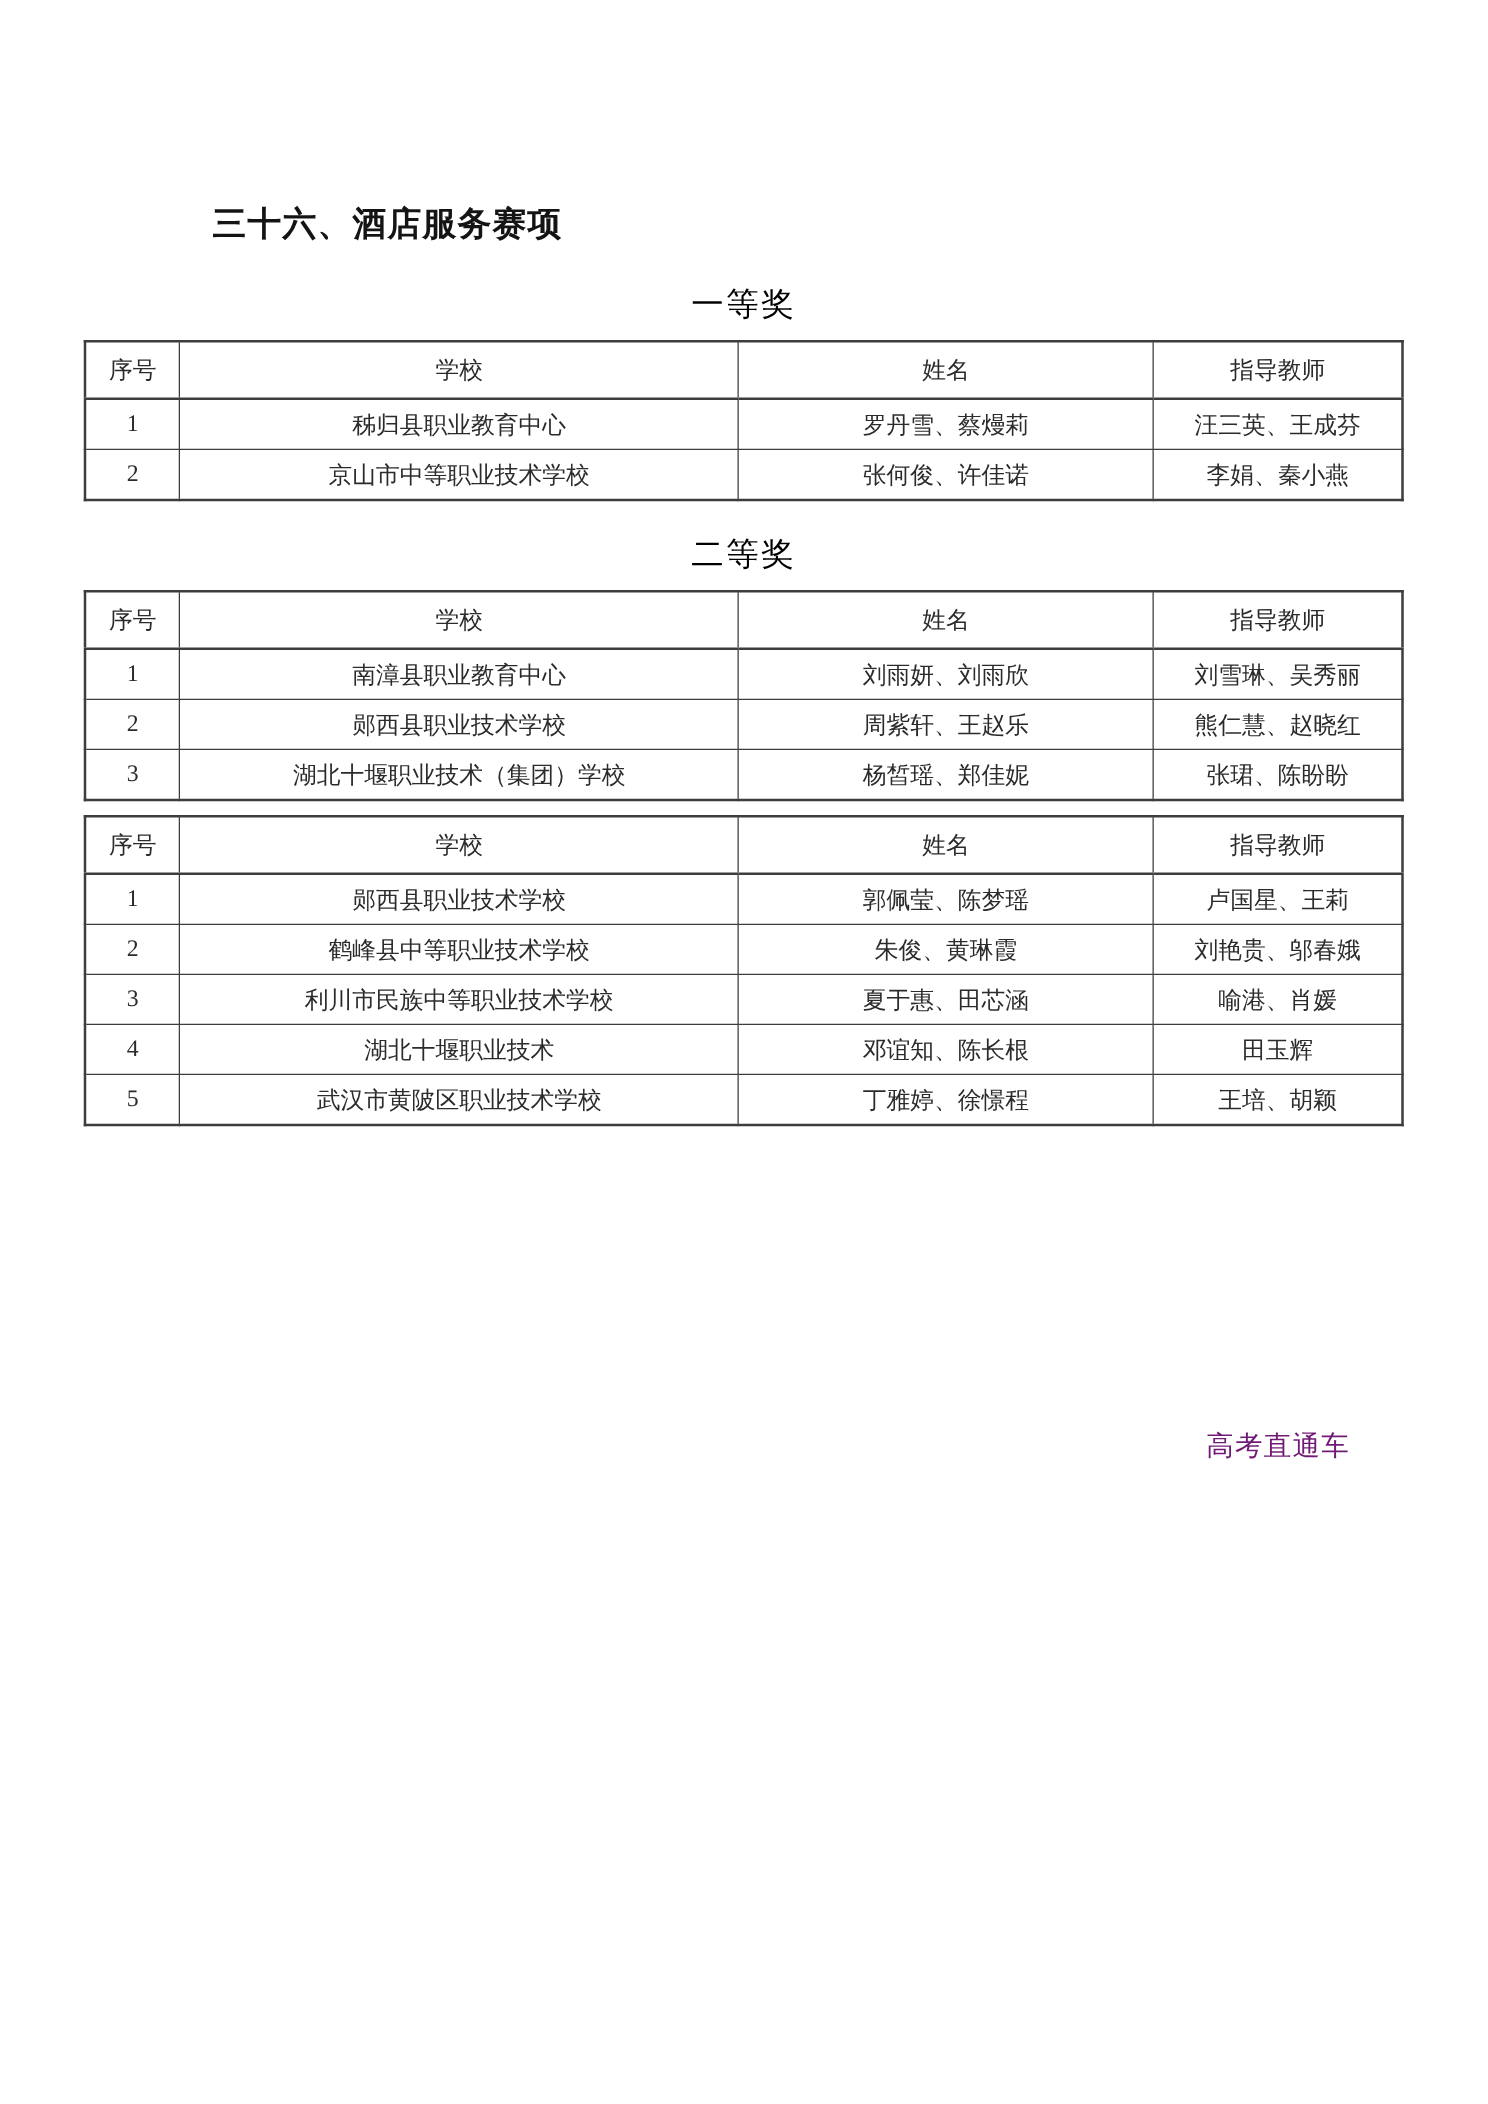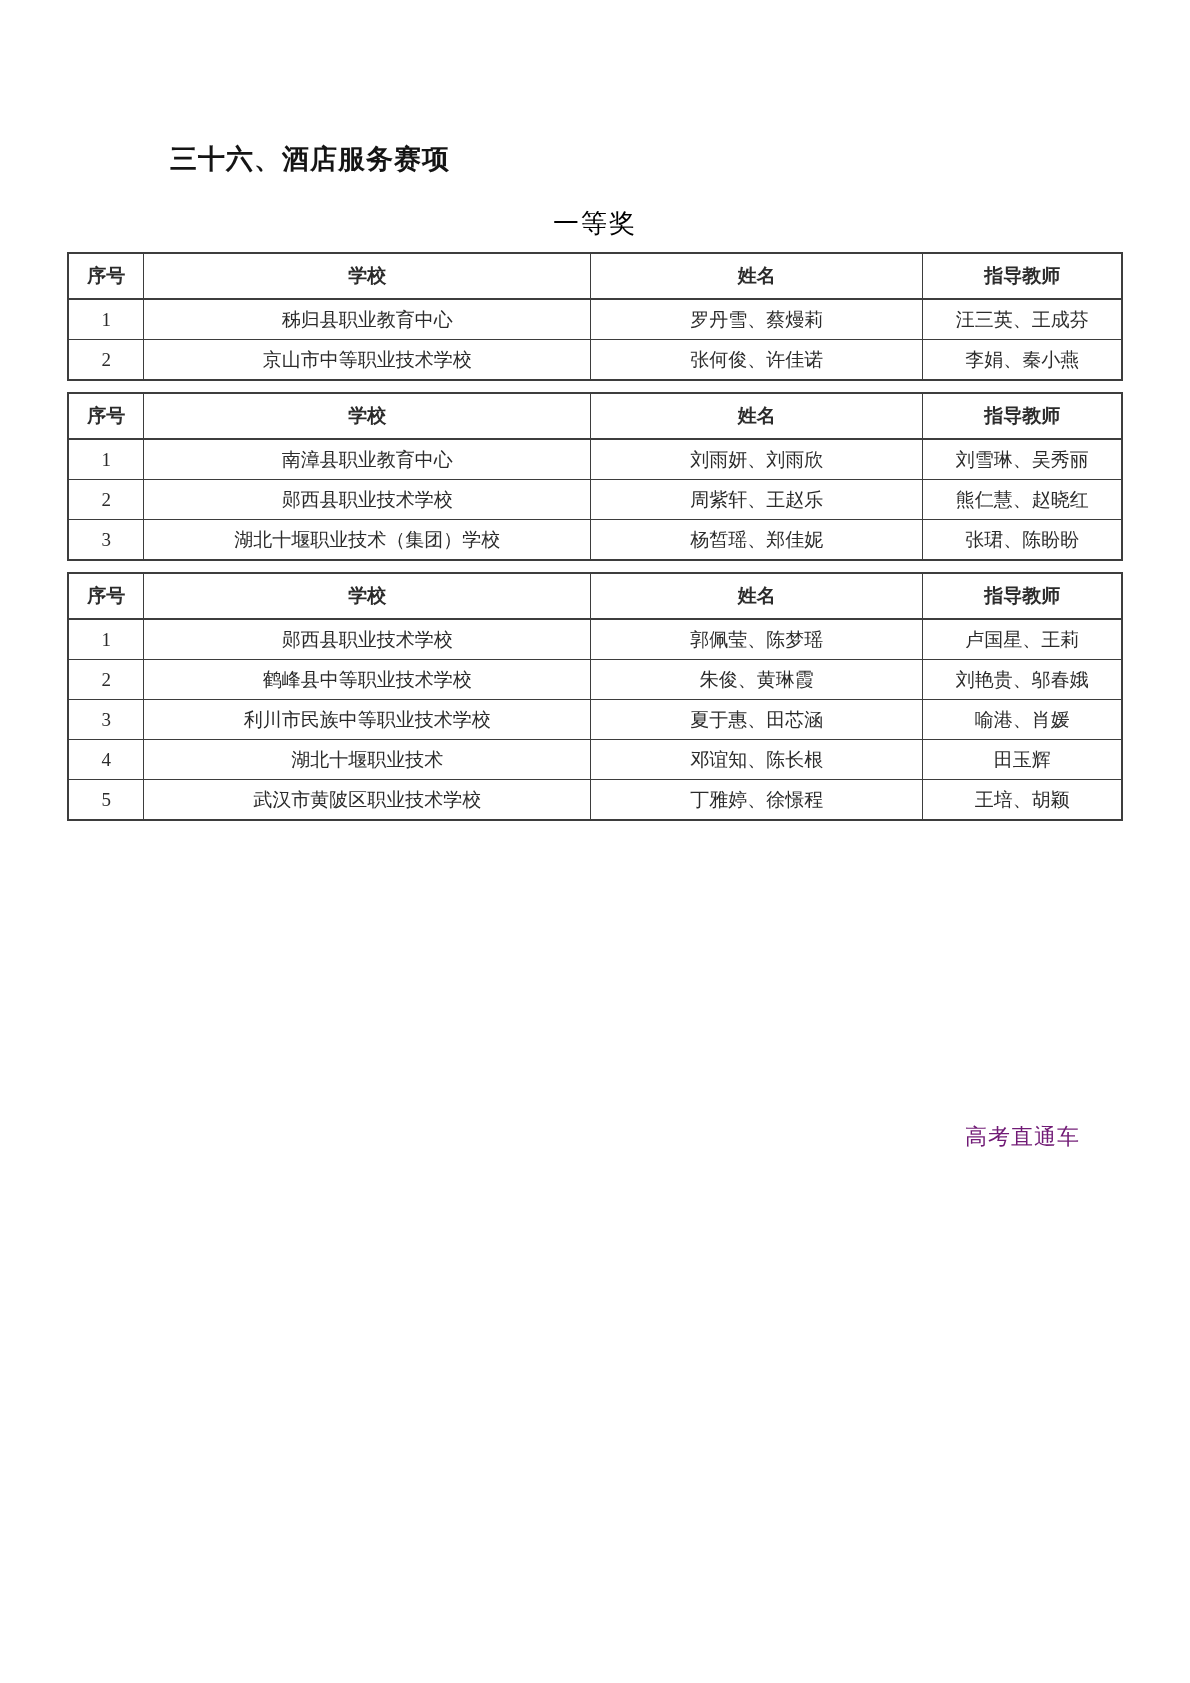--- a/index.html
+++ b/index.html
@@ -8,20 +8,21 @@
     background: #ffffff;
   }
   .page {
     position: relative;
     width: 1190px;
     height: 1184px;
     background: #ffffff;
     overflow: hidden;
     font-family: "Liberation Serif", serif;
     color: #2b2b2b;
+    margin-top: 20px;
   }
   .doc-title {
     margin: 141px 0 0 170px;
     font-family: "Liberation Sans", sans-serif;
     font-weight: bold;
     font-size: 27px;
     line-height: 36px;
     color: #141414;
     letter-spacing: 1px;
   }
@@ -56,21 +57,20 @@
     padding: 0 4px;
     font-size: 19px;
     font-weight: normal;
     color: #2b2b2b;
     white-space: nowrap;
     overflow: hidden;
   }
   .award-table thead th {
     height: 44px;
     border-bottom-width: 2px;
-    font-weight: bold;
   }
   .award-table tbody td {
     height: 39px;
   }
   .watermark {
     position: absolute;
     right: 110px;
     bottom: 32px;
     font-family: Liberation Serif, serif;
     font-size: 22px;
@@ -111,20 +111,21 @@
 
   <tr>
     <td>2</td>
     <td>京山市中等职业技术学校</td>
     <td>张何俊、许佳诺</td>
     <td>李娟、秦小燕</td>
   </tr>
 </tbody>
   </table>
 
+  <h2 class="section-heading">二等奖</h2>
   <table class="award-table">
     <colgroup>
       <col class="c-index">
           <col class="c-school">
           <col class="c-names">
           <col class="c-teacher">
     </colgroup>
     <thead>
       <tr>
         <th>序号</th>

